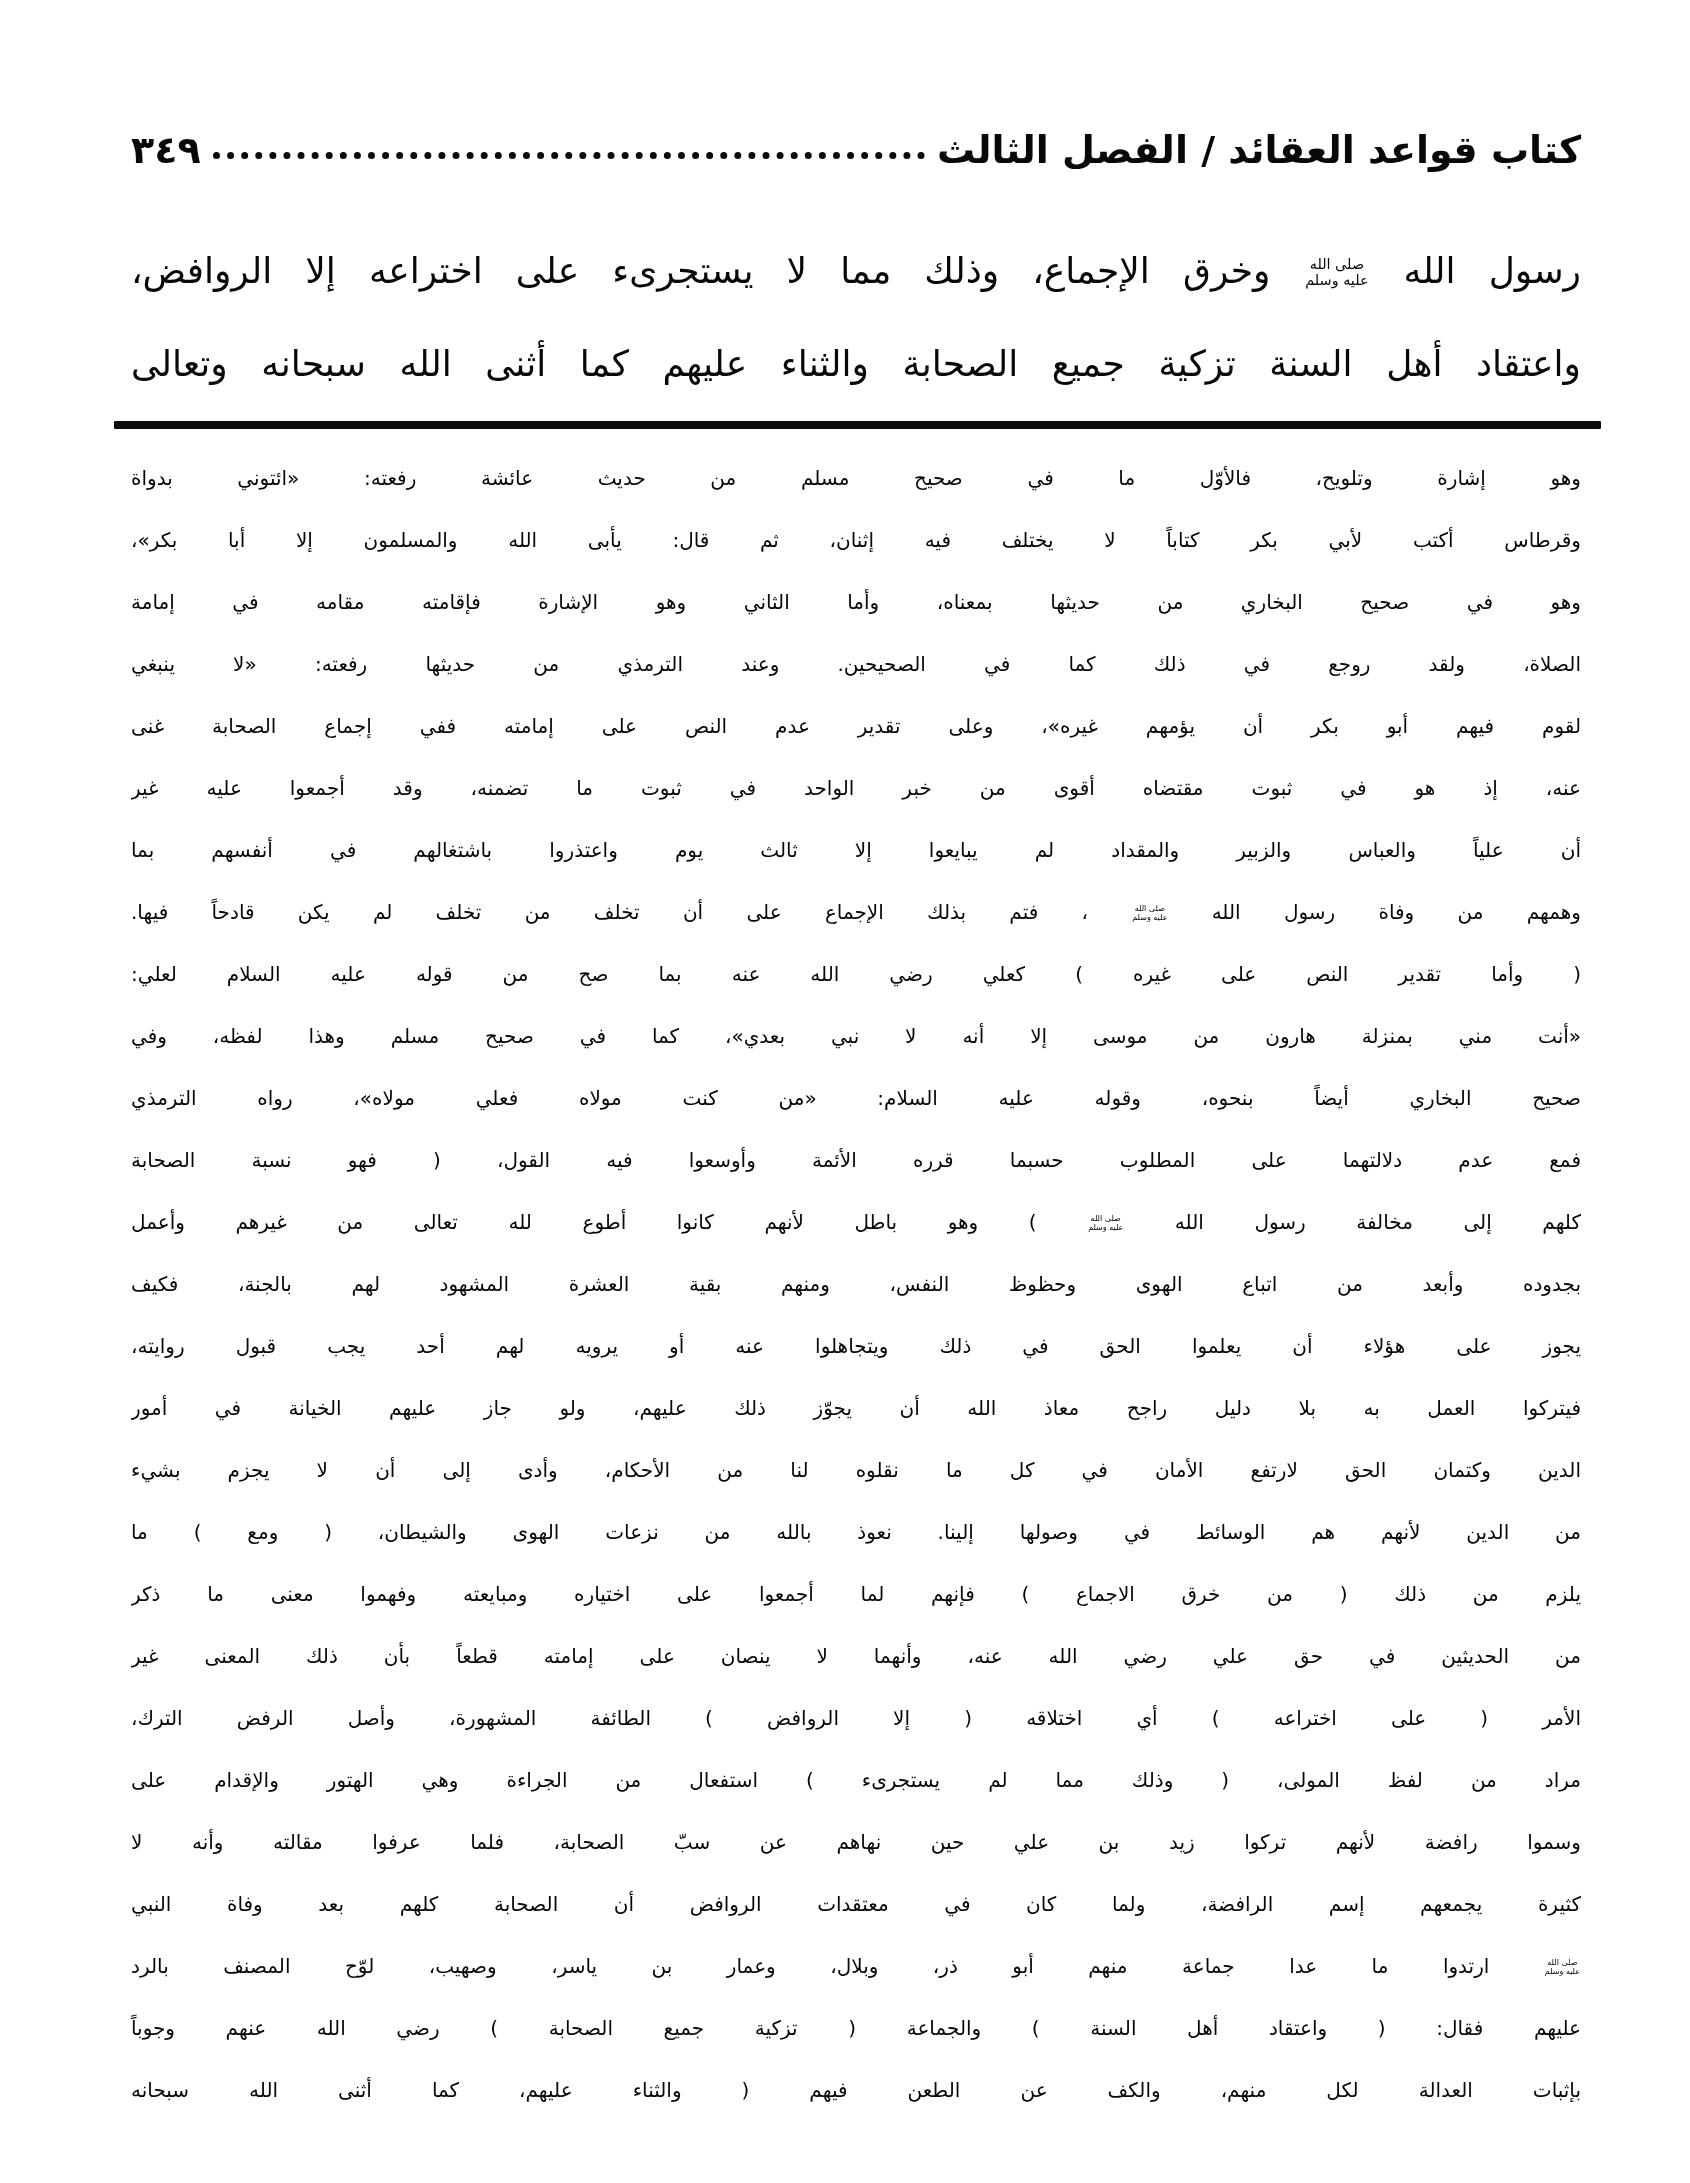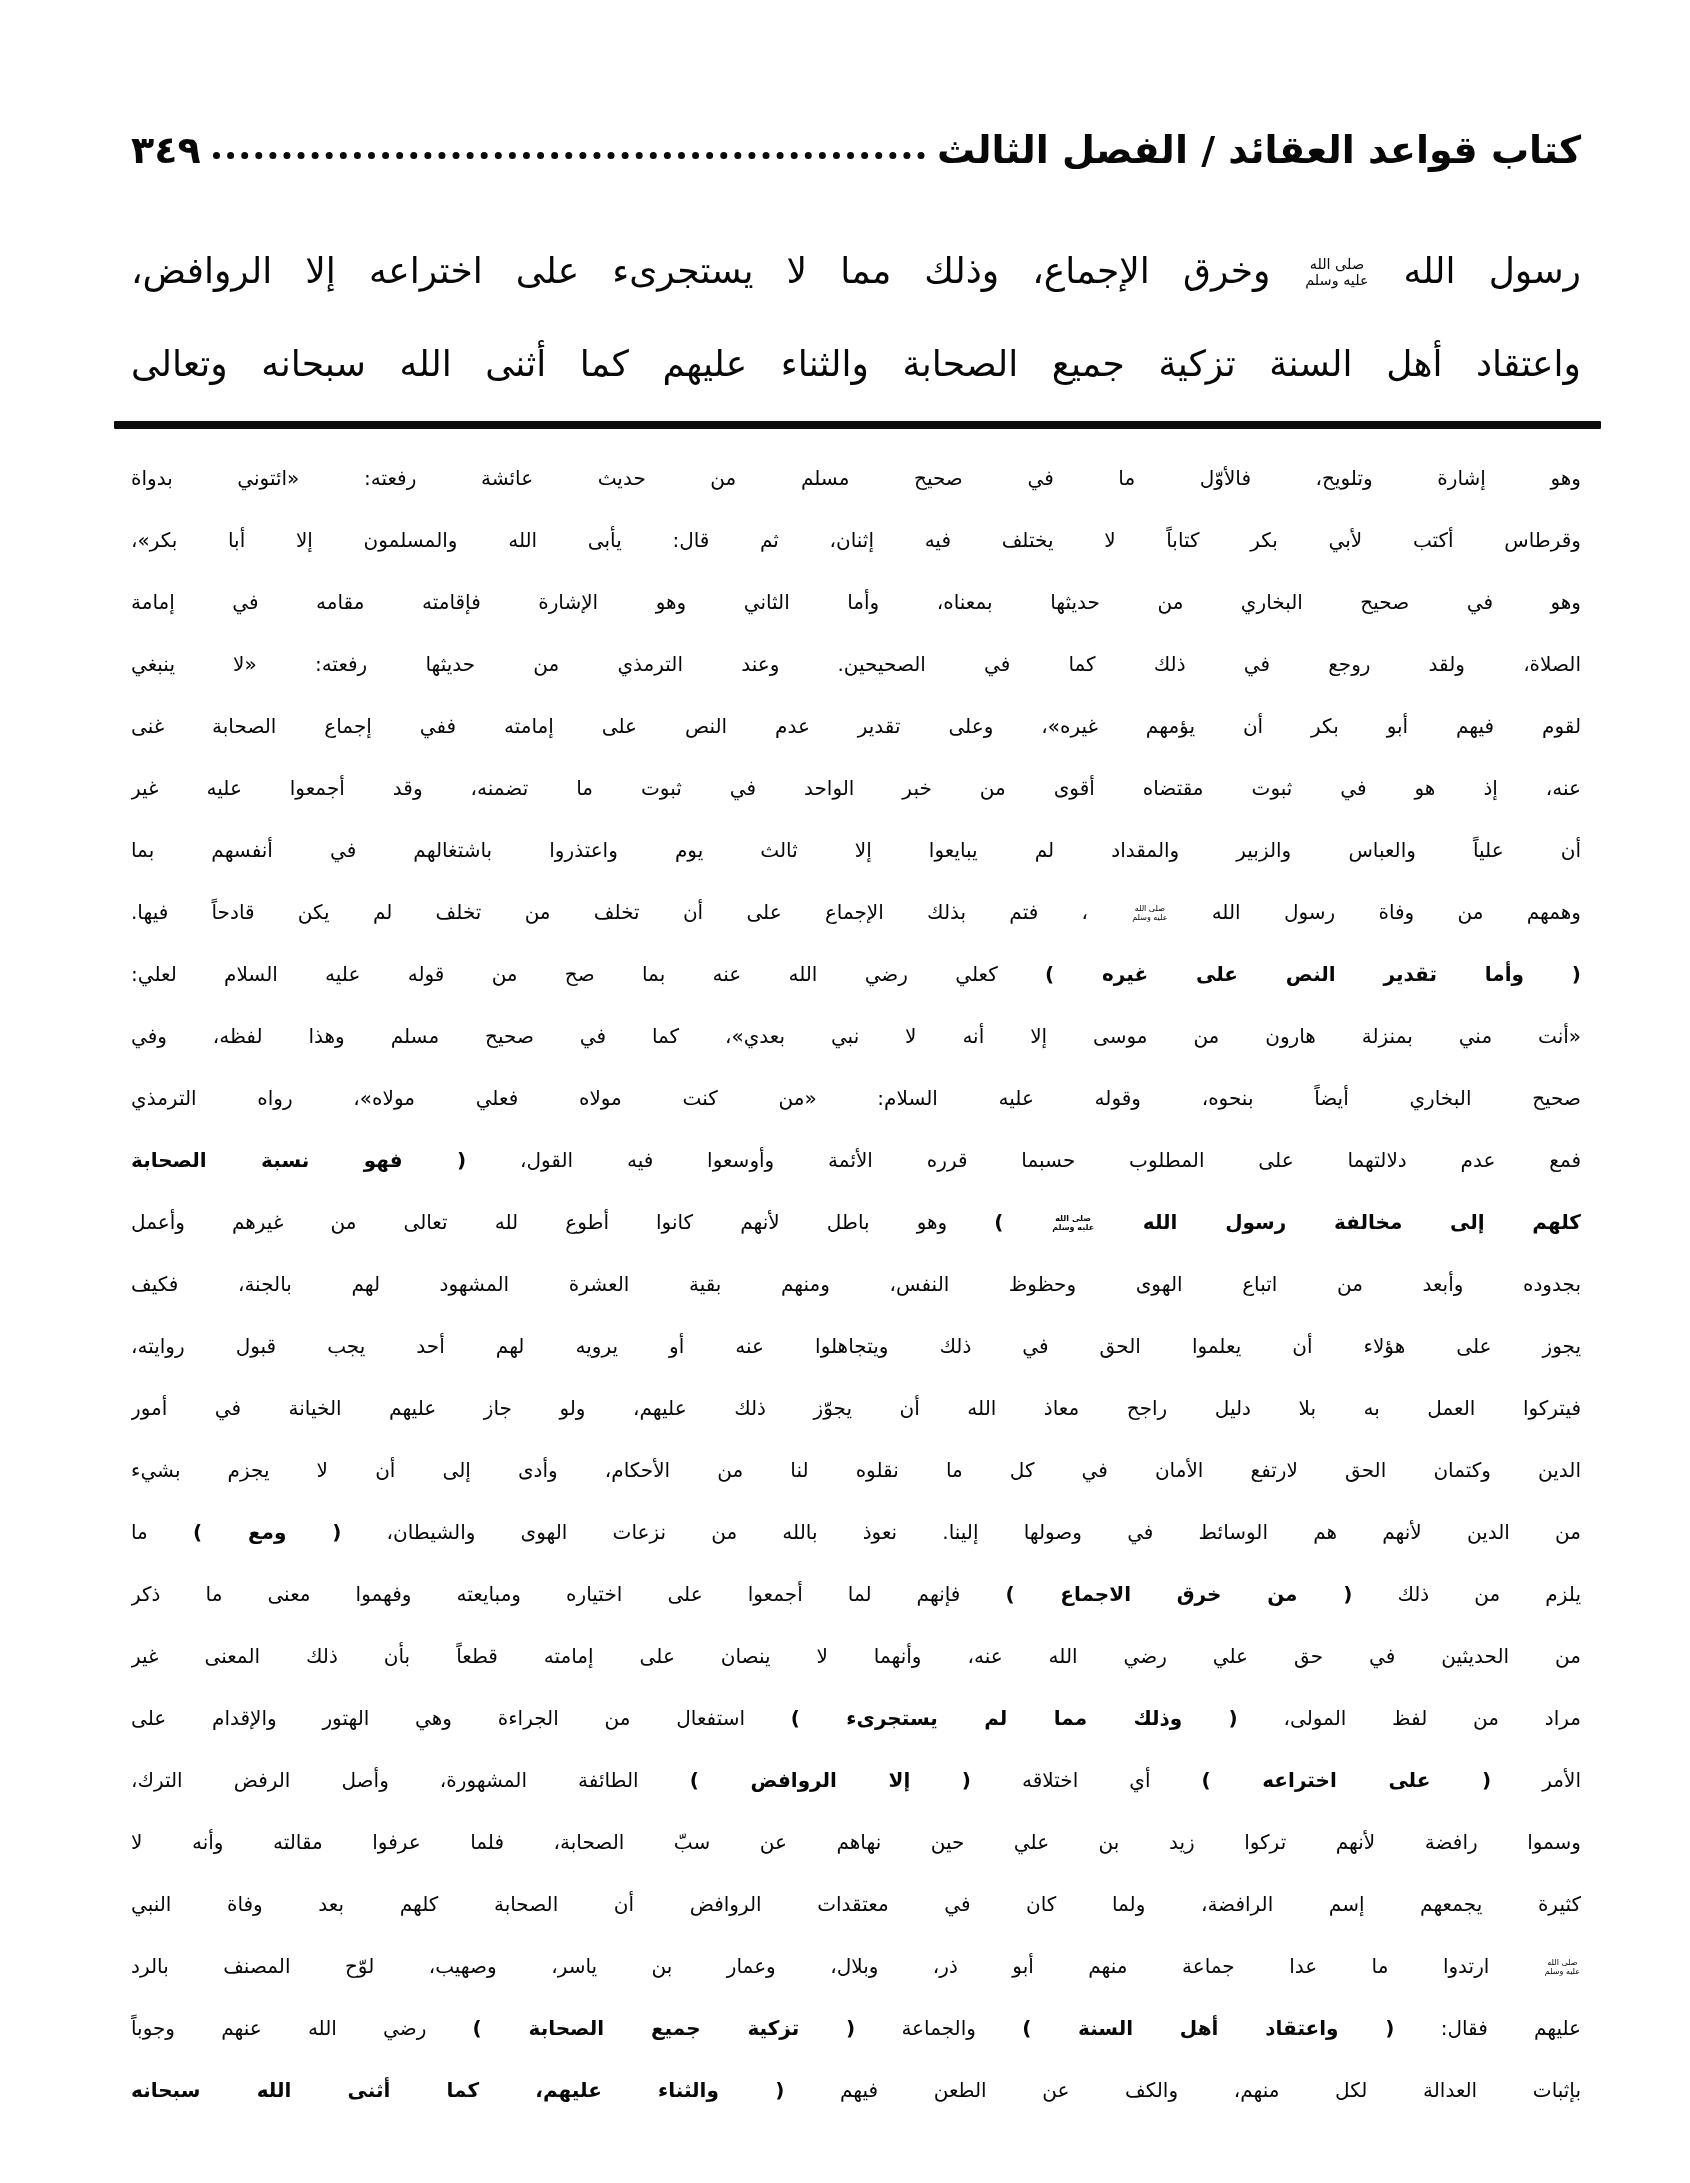--- a/index.html
+++ b/index.html
@@ -65,21 +65,21 @@
     line-height: 62px;
     height: 62px;
   }
   
   .tline {
     text-align: justify;
     text-align-last: justify;
     overflow: hidden;
     white-space: normal;
   }
-  .b { font-weight: bold; }
+  .b { font-weight: normal; }
   
   .saw {
     display: inline-block;
     font-size: 0.40em;
     line-height: 1.08;
     text-align: center;
     text-align-last: center;
     vertical-align: -0.12em;
     margin: 8px 0.12em;
     white-space: nowrap;
@@ -117,22 +117,22 @@
       <div class="tline"><span>صحيح البخاري أيضاً بنحوه، وقوله عليه السلام: «من كنت مولاه فعلي مولاه»، رواه الترمذي</span></div>
       <div class="tline"><span>فمع عدم دلالتهما على المطلوب حسبما قرره الأئمة وأوسعوا فيه القول، </span><span class="b">( فهو نسبة الصحابة</span></div>
       <div class="tline"><span class="b">كلهم إلى مخالفة رسول الله </span><span class="saw b">صلى الله<br>عليه وسلم</span><span class="b"> )</span><span> وهو باطل لأنهم كانوا أطوع لله تعالى من غيرهم وأعمل</span></div>
       <div class="tline"><span>بجدوده وأبعد من اتباع الهوى وحظوظ النفس، ومنهم بقية العشرة المشهود لهم بالجنة، فكيف</span></div>
       <div class="tline"><span>يجوز على هؤلاء أن يعلموا الحق في ذلك ويتجاهلوا عنه أو يرويه لهم أحد يجب قبول روايته،</span></div>
       <div class="tline"><span>فيتركوا العمل به بلا دليل راجح معاذ الله أن يجوّز ذلك عليهم، ولو جاز عليهم الخيانة في أمور</span></div>
       <div class="tline"><span>الدين وكتمان الحق لارتفع الأمان في كل ما نقلوه لنا من الأحكام، وأدى إلى أن لا يجزم بشيء</span></div>
       <div class="tline"><span>من الدين لأنهم هم الوسائط في وصولها إلينا. نعوذ بالله من نزعات الهوى والشيطان، </span><span class="b">( ومع )</span><span> ما</span></div>
       <div class="tline"><span>يلزم من ذلك </span><span class="b">( من خرق الاجماع )</span><span> فإنهم لما أجمعوا على اختياره ومبايعته وفهموا معنى ما ذكر</span></div>
       <div class="tline"><span>من الحديثين في حق علي رضي الله عنه، وأنهما لا ينصان على إمامته قطعاً بأن ذلك المعنى غير</span></div>
+      <div class="tline"><span>الأمر </span><span class="b">( على اختراعه )</span><span> أي اختلاقه </span><span class="b">( إلا الروافض )</span><span> الطائفة المشهورة، وأصل الرفض الترك،</span></div>
       <div class="tline"><span>مراد من لفظ المولى، </span><span class="b">( وذلك مما لم يستجرىء )</span><span> استفعال من الجراءة وهي الهتور والإقدام على</span></div>
-      <div class="tline"><span>الأمر </span><span class="b">( على اختراعه )</span><span> أي اختلاقه </span><span class="b">( إلا الروافض )</span><span> الطائفة المشهورة، وأصل الرفض الترك،</span></div>
       <div class="tline"><span>وسموا رافضة لأنهم تركوا زيد بن علي حين نهاهم عن سبّ الصحابة، فلما عرفوا مقالته وأنه لا</span></div>
       <div class="tline"><span>كثيرة يجمعهم إسم الرافضة، ولما كان في معتقدات الروافض أن الصحابة كلهم بعد وفاة النبي</span></div>
       <div class="tline"><span></span><span class="saw">صلى الله<br>عليه وسلم</span><span> ارتدوا ما عدا جماعة منهم أبو ذر، وبلال، وعمار بن ياسر، وصهيب، لوّح المصنف بالرد</span></div>
       <div class="tline"><span>عليهم فقال: </span><span class="b">( واعتقاد أهل السنة )</span><span> والجماعة </span><span class="b">( تزكية جميع الصحابة )</span><span> رضي الله عنهم وجوباً</span></div>
       <div class="tline"><span>بإثبات العدالة لكل منهم، والكف عن الطعن فيهم </span><span class="b">( والثناء عليهم، كما أثنى الله سبحانه</span></div>
     </div>
 
 </div>
 
 

